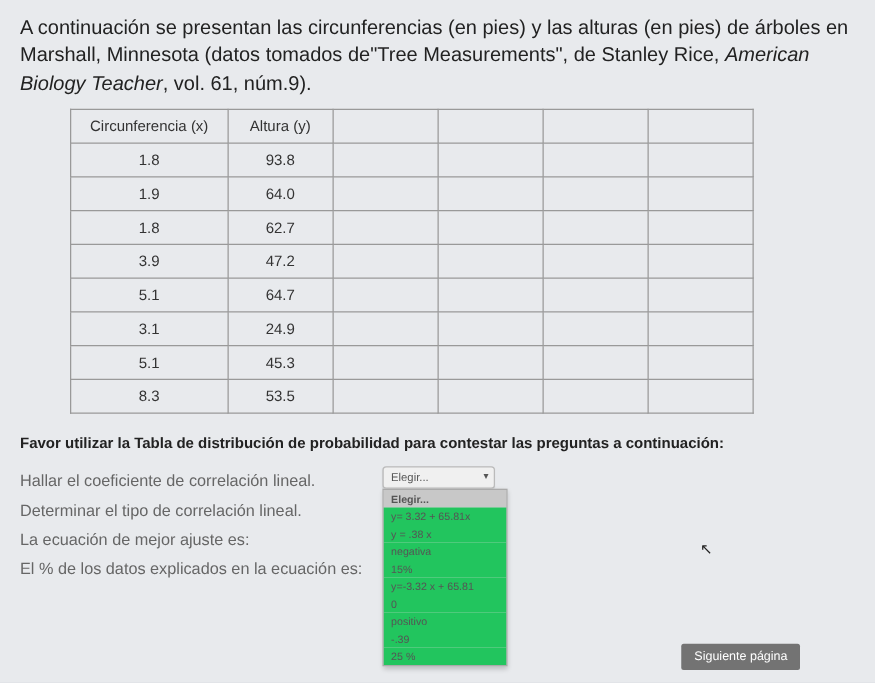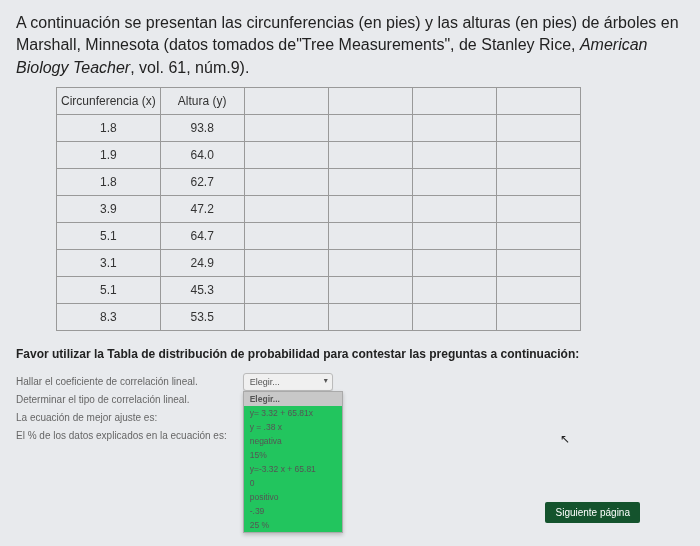--- a/index.html
+++ b/index.html
@@ -24,42 +24,42 @@
       margin-bottom: 8px;
     }
     .prompt em { font-style: italic; }
     table {
       border-collapse: collapse;
       margin-left: 40px;
       margin-bottom: 16px;
     }
     th, td {
       border: 1px solid #999;
-      padding: 6px 4px;
+      padding: 6px 15px;
       font-size: 12px;
       color: #333;
       text-align: center;
       background: #e8eaed;
       min-width: 84px;
       height: 24px;
     }
     th { font-weight: normal; }
     .instruction {
       font-size: 12px;
       font-weight: bold;
       color: #222;
       margin: 10px 0 12px 0;
     }
     .questions {
       display: flex;
       gap: 16px;
       align-items: flex-start;
     }
     .qlist {
-      font-size: 10px;
+      font-size: 13px;
       color: #666;
       line-height: 1.8;
     }
     .qlist div { white-space: nowrap; }
     .dropdown-area {
       position: relative;
     }
     .select-box {
       background: #f0f0f0;
       border: 1px solid #bbb;
@@ -95,23 +95,23 @@
       padding: 2px 6px;
       border-bottom: 0;
       background: #22c55e;
     }
     .dropdown-open .opt.header {
       background: #c8c8c8;
       font-weight: bold;
     }
     .next-btn {
       position: absolute;
-      bottom: 23px;
+      bottom: 10px;
       right: 60px;
-      background: #14532d;
+      background: #737373;
       color: #fff;
       font-size: 10px;
       padding: 5px 10px;
       border: none;
       border-radius: 2px;
       cursor: pointer;
       text-align: center;
     }
     .cursor {
       position: absolute;

